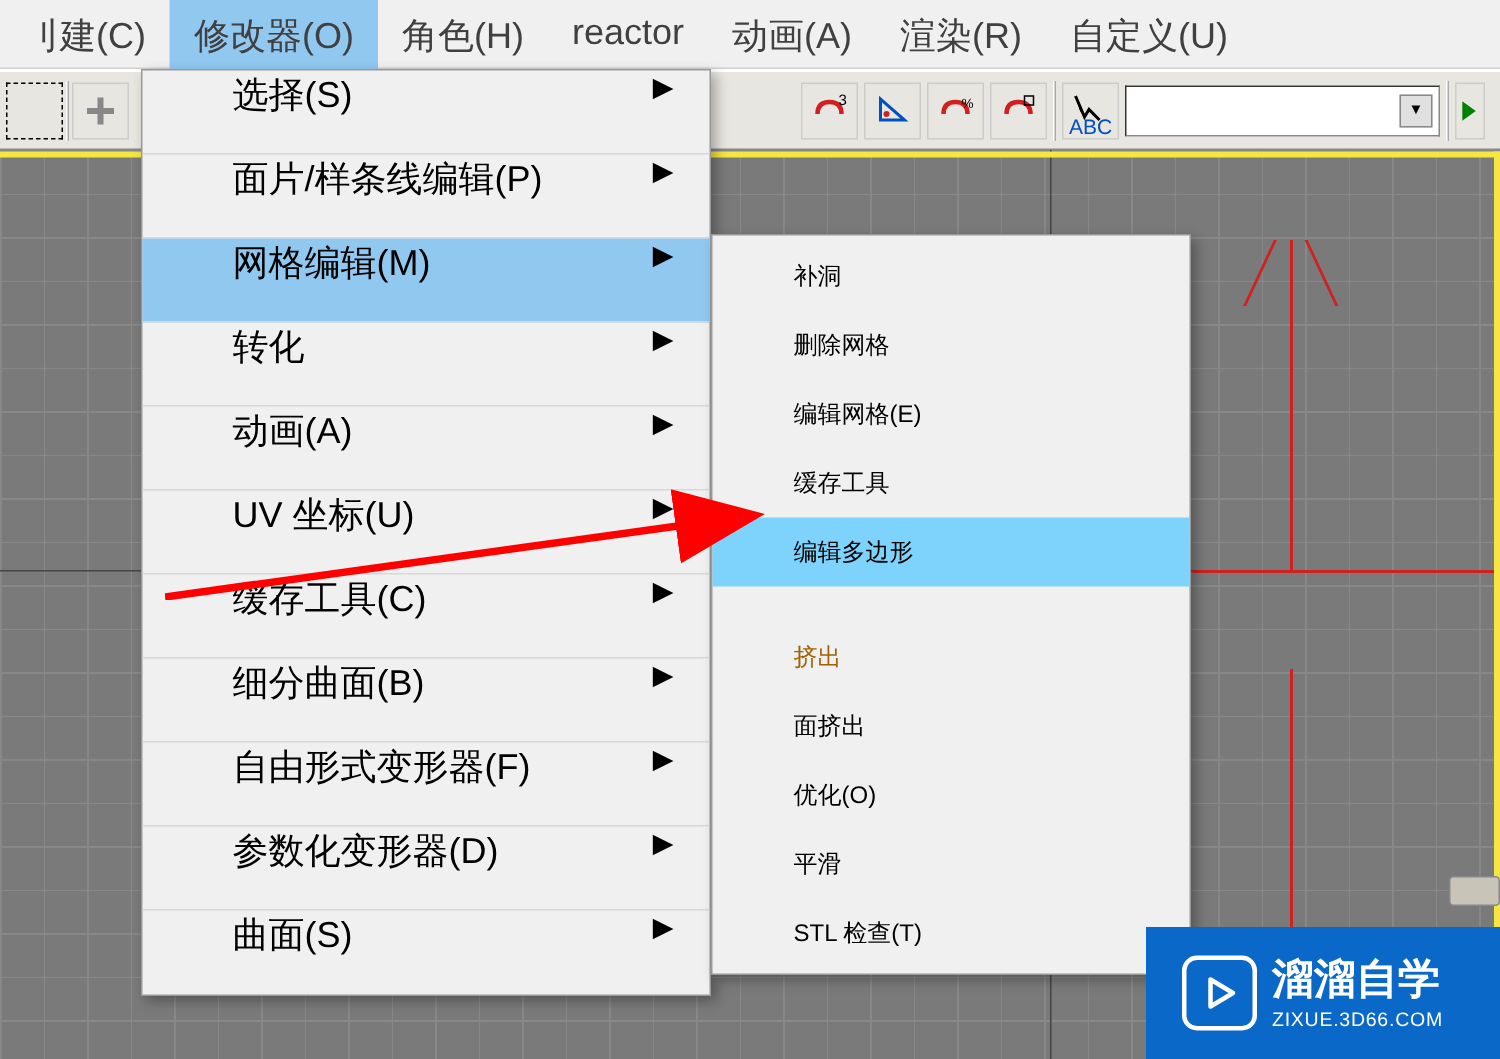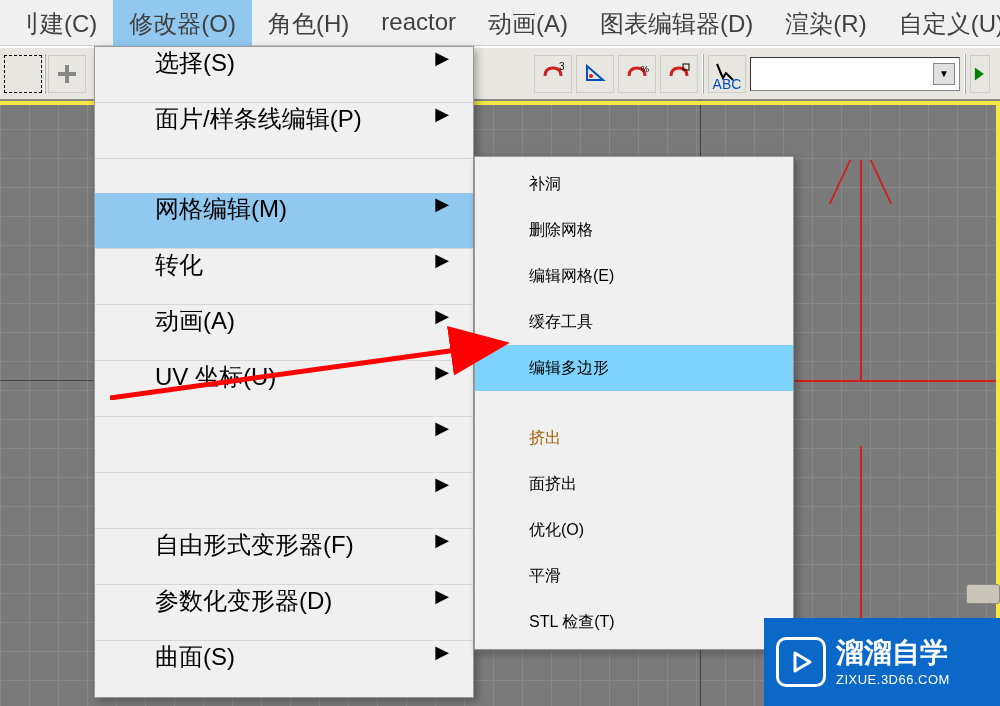--- a/index.html
+++ b/index.html
@@ -161,21 +161,20 @@
       display: flex;
       padding: 0 24px 0 60px;
       font-size: 24px;
       border-bottom: 1px solid #d8d8d8;
       cursor: pointer;
       position: relative;
     }
     .dropdown-menu-item:last-child { border-bottom: none; }
     .dropdown-menu-item.active {
       background: #90c8f0;
-      margin-top: 34px;
     }
     .submenu-arrow {
       margin-left: auto;
       font-size: 18px;
     }
     .submenu {
       position: absolute;
       top: 156px;
       left: 474px;
       width: 320px;
@@ -208,21 +207,21 @@
     }
     .watermark {
       position: absolute;
       right: 0;
       bottom: 0;
       width: 236px;
       height: 88px;
       background: #0a68c8;
       display: flex;
       align-items: center;
-      padding: 0 12px;
+      padding: 0 24px;
       gap: 10px;
       z-index: 30;
     }
     .watermark-icon {
       width: 50px;
       height: 50px;
       border: 3px solid #fff;
       border-radius: 10px;
       display: flex;
       align-items: center;
@@ -250,21 +249,20 @@
   </style>
 </head>
 <body>
 
 <div class="menubar">
   <div class="menubar-item">刂建(C)</div>
   <div class="menubar-item active">修改器(O)</div>
   <div class="menubar-item">角色(H)</div>
   <div class="menubar-item">reactor</div>
   <div class="menubar-item">动画(A)</div>
-  <div class="menubar-item">图表编辑器(D)</div>
   <div class="menubar-item">渲染(R)</div>
   <div class="menubar-item">自定义(U)</div>
 </div>
 
 <div class="toolbar">
   <div class="toolbar-left">
     <div class="select-box"></div>
     <div class="divider-v"></div>
     <div class="tb-btn">
       <svg width="24" height="24" viewBox="0 0 24 24">
@@ -352,23 +350,25 @@
   </div>
   <div class="dropdown-menu-item">
     <span>动画(A)</span>
     <span class="submenu-arrow">▶</span>
   </div>
   <div class="dropdown-menu-item">
     <span>UV 坐标(U)</span>
     <span class="submenu-arrow">▶</span>
   </div>
   <div class="dropdown-menu-item">
-    <span class="submenu-arrow">▶</span>
-  </div>
-  <div class="dropdown-menu-item">
+    <span>缓存工具(C)</span>
+    <span class="submenu-arrow">▶</span>
+  </div>
+  <div class="dropdown-menu-item">
+    <span>细分曲面(B)</span>
     <span class="submenu-arrow">▶</span>
   </div>
   <div class="dropdown-menu-item">
     <span>自由形式变形器(F)</span>
     <span class="submenu-arrow">▶</span>
   </div>
   <div class="dropdown-menu-item">
     <span>参数化变形器(D)</span>
     <span class="submenu-arrow">▶</span>
   </div>

